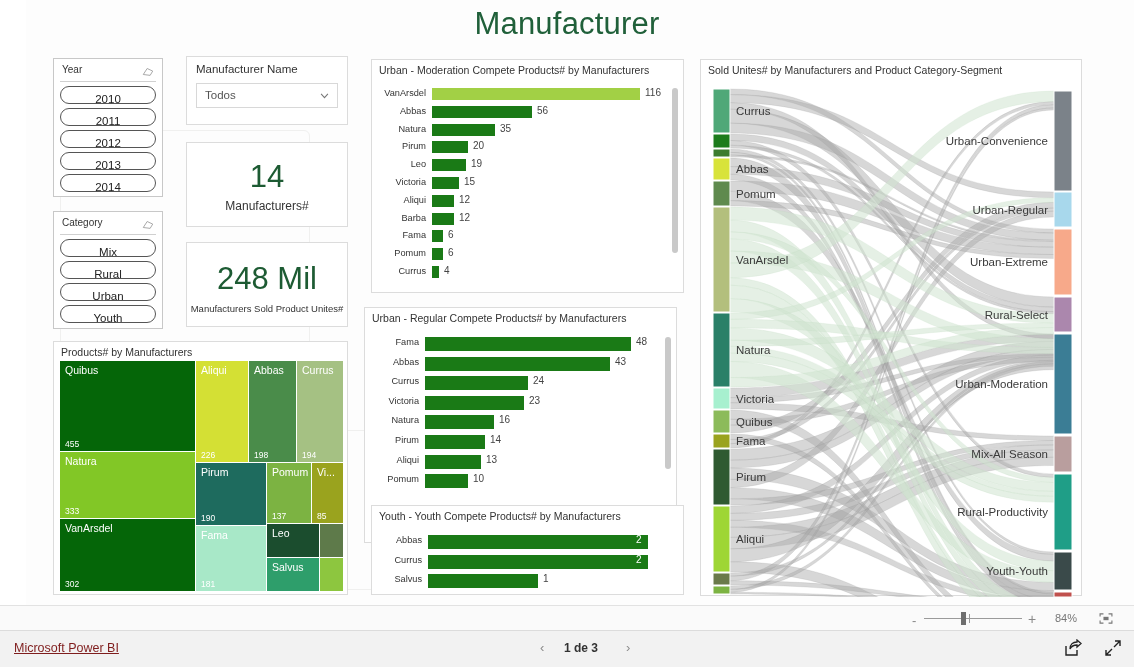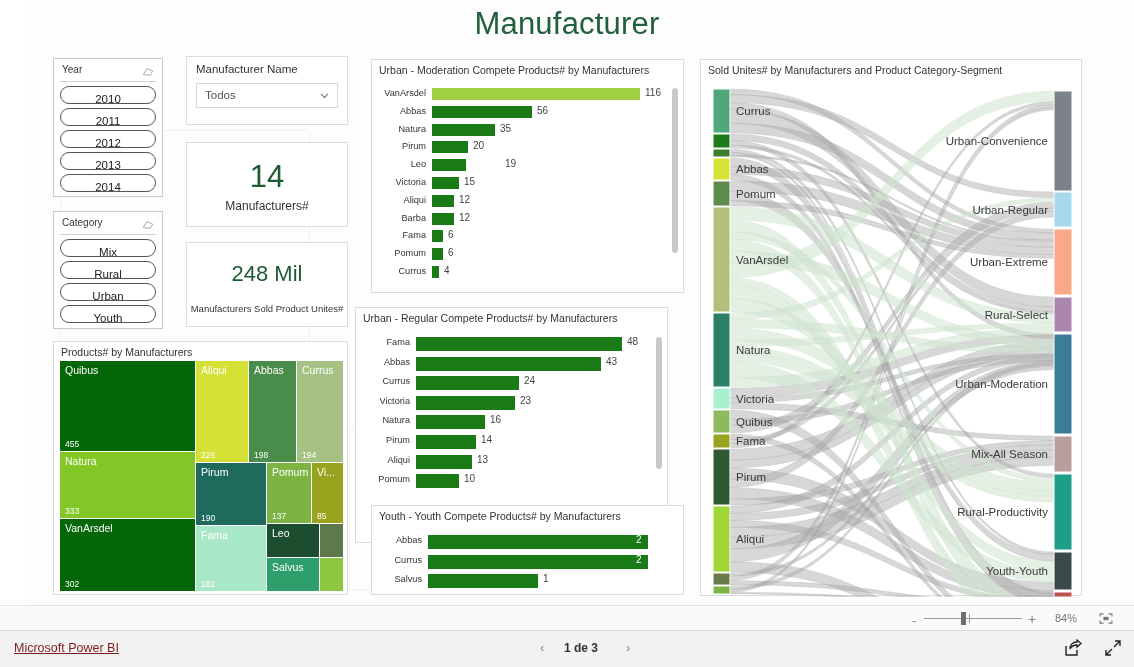--- a/index.html
+++ b/index.html
@@ -201,21 +201,21 @@
       </svg>
     </div>
   </div>
 
   <div class="vis" style="left:186px;top:142px;width:162px;height:85px;">
     <div class="card-val" style="top:16px;font-size:31px;">14</div>
     <div class="card-lbl" style="top:56px;font-size:12px;">Manufacturers#</div>
   </div>
 
   <div class="vis" style="left:186px;top:242px;width:162px;height:85px;">
-    <div class="card-val" style="top:18px;font-size:22px;">248 Mil</div>
+    <div class="card-val" style="top:18px;font-size:31px;">248 Mil</div>
     <div class="card-lbl" style="top:60px;font-size:9.5px;">Manufacturers Sold Product Unites#</div>
   </div>
 
   <div class="vis" style="left:53px;top:341px;width:295px;height:254px;">
     <div class="vis-title">Products# by Manufacturers</div>
     <div id="treemap-plot" style="position:absolute;left:6px;top:19px;width:283px;height:230px;">
 
       <div class="tm-tile" style="left:0;top:0;width:135px;height:90px;background:#056608;">
         <span class="tm-name">Quibus</span>
         <span class="tm-val">455</span>
@@ -290,21 +290,21 @@
             <div class="bar-val" style="left: 120px;">35</div>
           </div>
           <div class="bar-row" style="top: 53.4px; height: 17.8px;">
             <div class="bar-cat" style="width: 46px;">Pirum</div>
             <div class="bar-rect" style="left: 52px; width: 36px; height: 12px;"></div>
             <div class="bar-val" style="left: 93px;">20</div>
           </div>
           <div class="bar-row" style="top: 71.2px; height: 17.8px;">
             <div class="bar-cat" style="width: 46px;">Leo</div>
             <div class="bar-rect" style="left: 52px; width: 34px; height: 12px;"></div>
-            <div class="bar-val" style="left: 91px; margin-left: 34px;">19</div>
+            <div class="bar-val" style="left: 91px;">19</div>
           </div>
           <div class="bar-row" style="top: 89px; height: 17.8px;">
             <div class="bar-cat" style="width: 46px;">Victoria</div>
             <div class="bar-rect" style="left: 52px; width: 27px; height: 12px;"></div>
             <div class="bar-val" style="left: 84px;">15</div>
           </div>
           <div class="bar-row" style="top: 106.8px; height: 17.8px;">
             <div class="bar-cat" style="width: 46px;">Aliqui</div>
             <div class="bar-rect" style="left: 52px; width: 22px; height: 12px;"></div>
             <div class="bar-val" style="left: 79px;">12</div>
@@ -326,21 +326,21 @@
           </div>
           <div class="bar-row" style="top: 178px; height: 17.8px;">
             <div class="bar-cat" style="width: 46px;">Currus</div>
             <div class="bar-rect" style="left: 52px; width: 7px; height: 12px;"></div>
             <div class="bar-val" style="left: 64px;">4</div>
           </div>
         </div>
     <div class="vscroll" style="left:300px;top:28px;height:165px;"></div>
   </div>
 
-  <div class="vis" style="left:355px;top:307px;width:313px;height:236px;">
+  <div class="vis" style="left:364px;top:307px;width:313px;height:236px;">
     <div class="vis-title">Urban - Regular Compete Products# by Manufacturers</div>
     <div class="bar-plot" style="left:8px;top:28px;width:286px;height:152px;">
           <div class="bar-row" style="top: 0px; height: 19.6px;">
             <div class="bar-cat" style="width: 46px;">Fama</div>
             <div class="bar-rect" style="left: 52px; width: 206px; height: 14px;"></div>
             <div class="bar-val" style="left: 263px;">48</div>
           </div>
           <div class="bar-row" style="top: 19.6px; height: 19.6px;">
             <div class="bar-cat" style="width: 46px;">Abbas</div>
             <div class="bar-rect" style="left: 52px; width: 185px; height: 14px;"></div>

